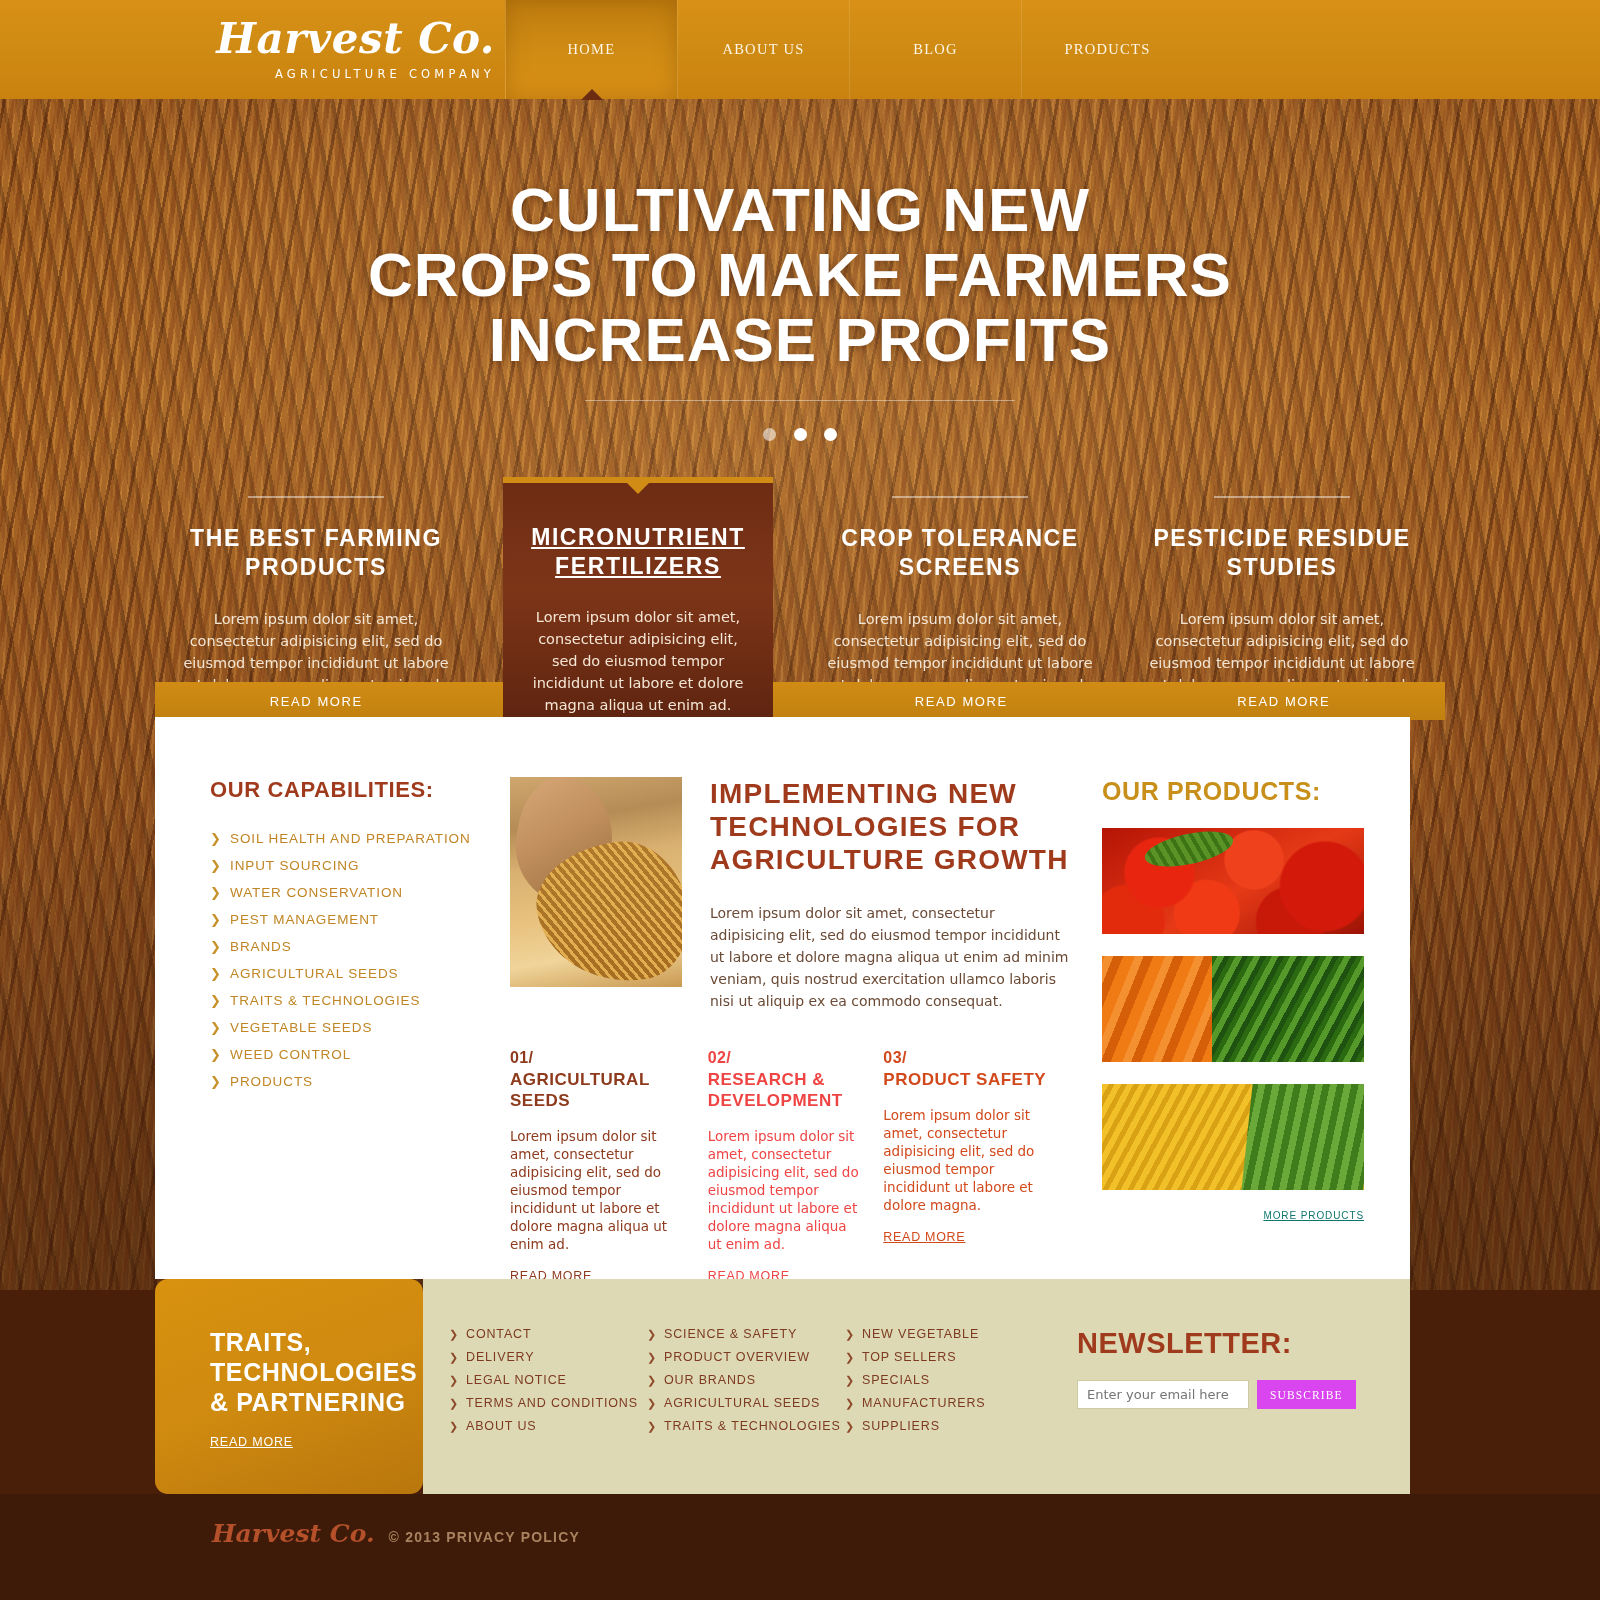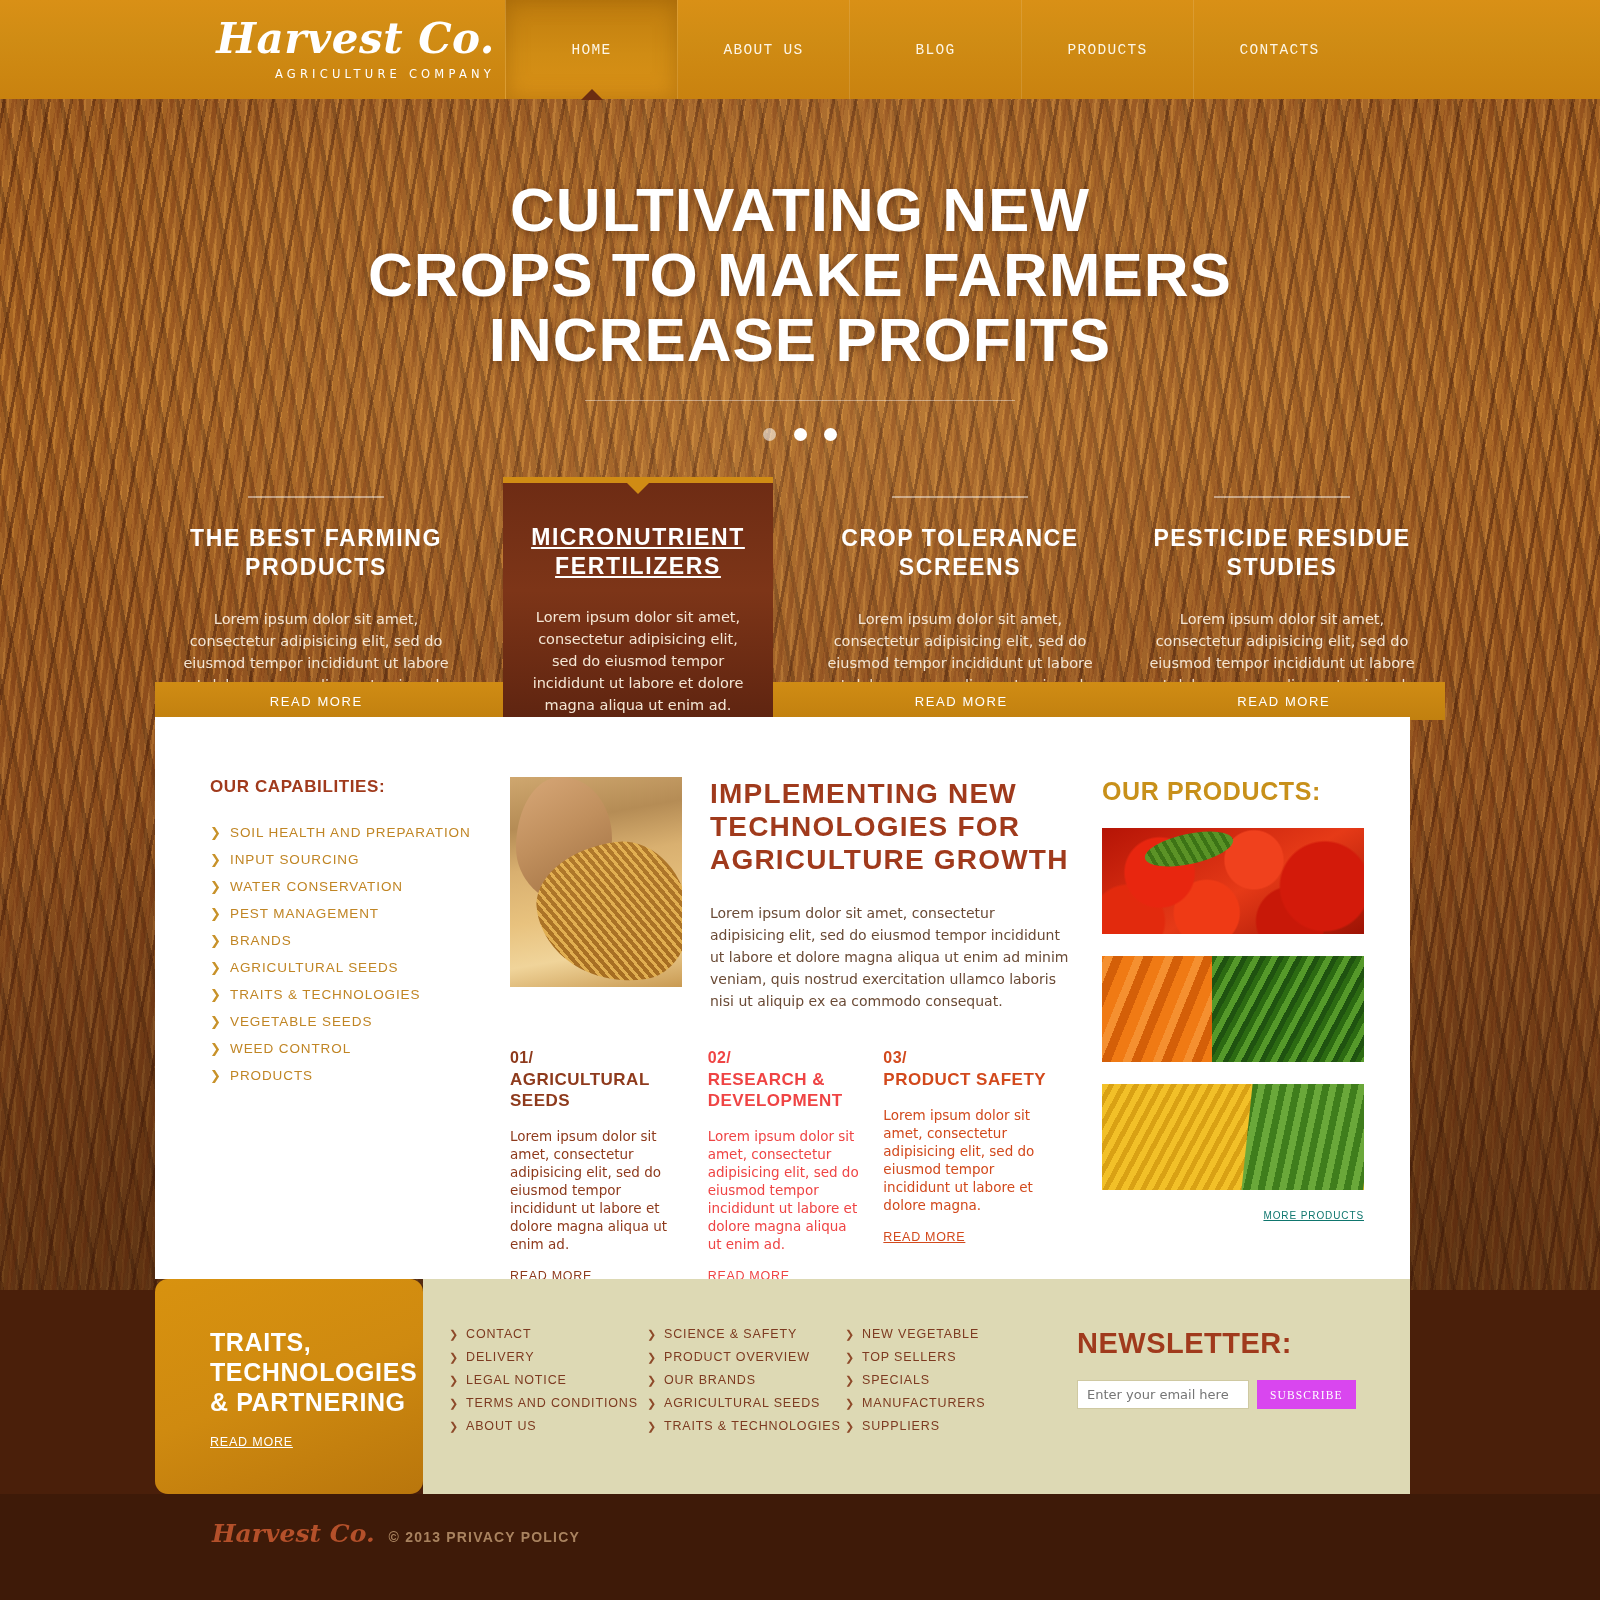--- a/index.html
+++ b/index.html
@@ -61,21 +61,21 @@
     font-size: 11.5px; letter-spacing: 4.2px; color: #fff;
     margin-top: 5px; font-weight: 500;
   }
   .nav { position: absolute; left: 505px; top: 0; display: flex; height: 99px; }
   .nav-item {
     width: 172px; height: 99px;
     display: flex; align-items: center; justify-content: center;
     font-size: 14.5px; letter-spacing: 1.3px; color: #fdf6e6;
     border-left: 1px solid rgba(255,255,255,.12);
     position: relative; cursor: pointer;
-    font-family: Liberation Mono, monospace;
+    font-family: Liberation Serif, serif;
   }
   .nav-item.active {
     background: linear-gradient(180deg, #c07d0e 0%, #d08c14 55%, #d99016 100%);
     box-shadow: inset 0 0 22px rgba(120,70,0,.35);
   }
   .nav-item.active:after {
     content: ""; position: absolute; bottom: -1px; left: 50%;
     margin-left: -11px;
     border-left: 11px solid transparent; border-right: 11px solid transparent;
     border-bottom: 11px solid #6b2d12;
@@ -158,21 +158,21 @@
   
   .panel {
     position: absolute; top: 717px; left: 155px; width: 1255px; height: 562px;
     background: #fff; z-index: 12;
   }
   .panel-inner { display: flex; padding: 60px 40px 0 55px; }
 
   .col-cap { width: 290px; }
   .h-red {
     color: #a03a1c; font-family: "Liberation Sans", sans-serif;
-    font-weight: bold; font-size: 17px; letter-spacing: .6px;
+    font-weight: bold; font-size: 22px; letter-spacing: .6px;
   }
   .cap-list { margin-top: 28px; }
   .cap-item {
     display: flex; align-items: baseline; margin-bottom: 12px; cursor: pointer;
   }
   .chev { color: #c8922a; font-size: 13px; width: 20px; flex: none; }
   .cap-item span.txt {
     color: #c08524; font-size: 13.5px; letter-spacing: .9px;
     font-family: "Liberation Sans", sans-serif;
   }
@@ -351,21 +351,20 @@
   <div class="header-inner">
     <div class="logo">
       <div class="logo-name">Harvest Co.</div>
       <div class="logo-sub">AGRICULTURE COMPANY</div>
     </div>
     <div class="nav">
       <div class="nav-item active">HOME</div>
       <div class="nav-item">ABOUT US</div>
       <div class="nav-item">BLOG</div>
       <div class="nav-item">PRODUCTS</div>
-      <div class="nav-item">CONTACTS</div>
     </div>
   </div>
 </div>
 
 <div class="hero">
   <h1>
     <span>CULTIVATING NEW</span><br>
     <span>CROPS TO MAKE FARMERS</span><br>
     <span>INCREASE PROFITS</span>
   </h1>

